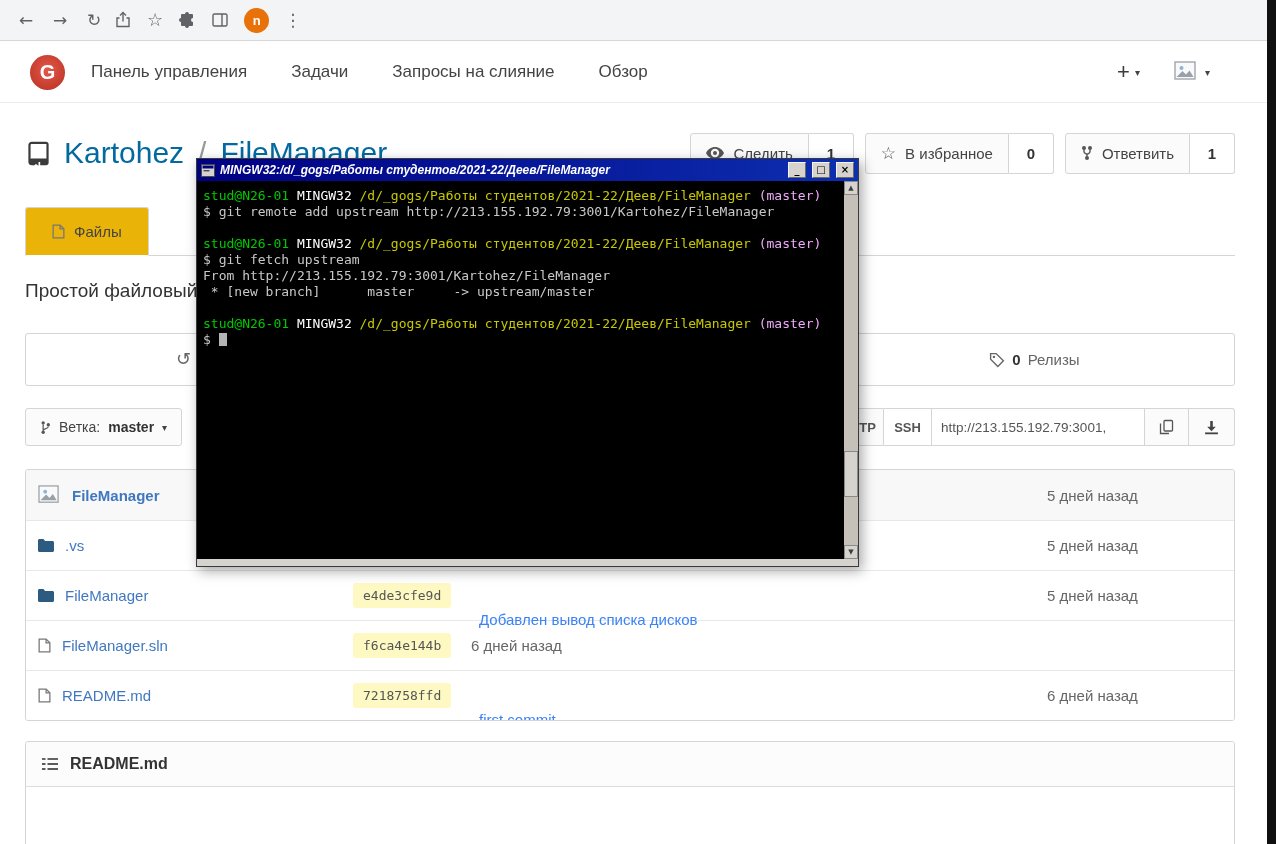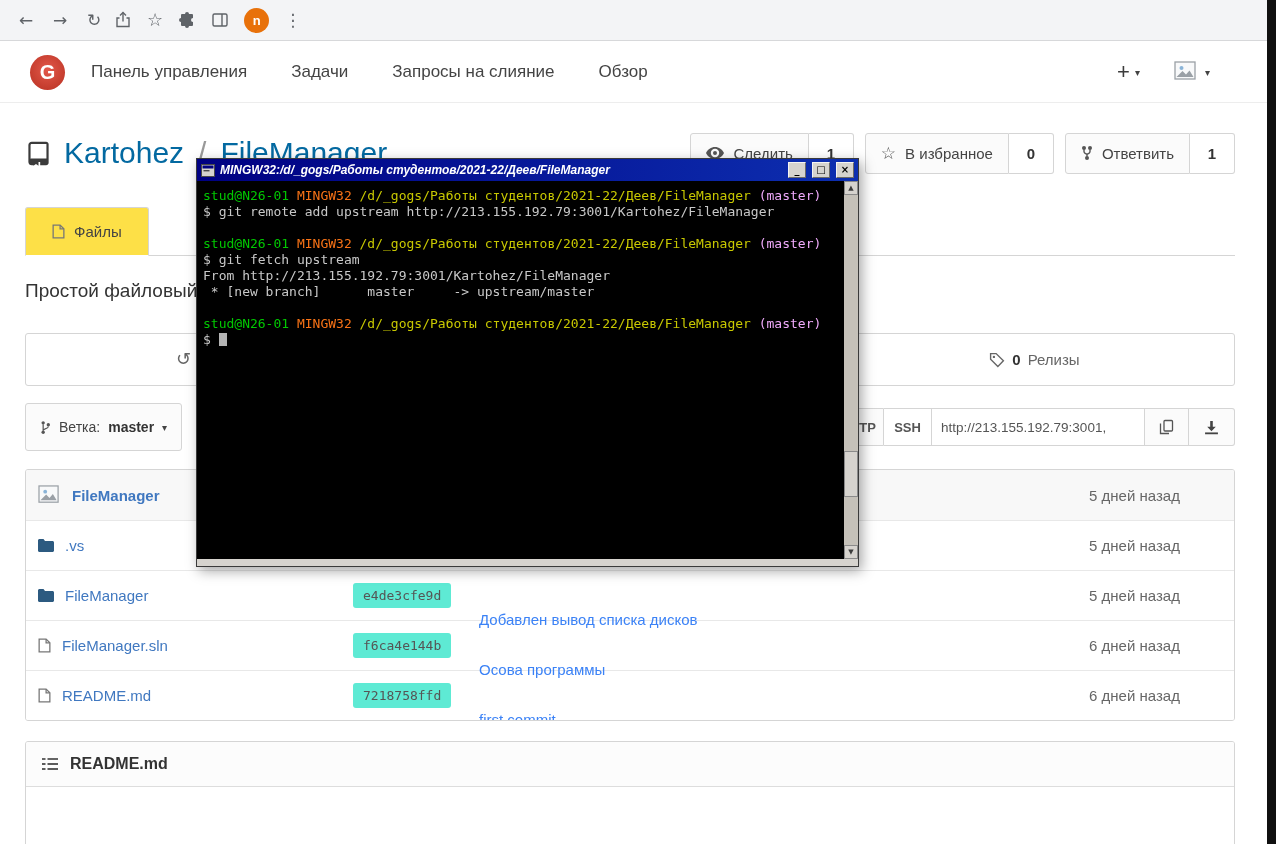--- a/index.html
+++ b/index.html
@@ -46,32 +46,32 @@
   a.repo-name{text-decoration:underline;}
   .repo-slash{color:#999;margin:0 2px;}
   .repo-actions{margin-left:auto;display:flex;gap:11px;justify-content:space-between;}
   .btn-group{display:flex;}
   .gbtn{height:41px;display:flex;align-items:center;gap:9px;padding:0 15px;background:#fbfbfb;
     border:1px solid #d5d5d5;border-radius:3px 0 0 3px;font-size:15px;color:#444;white-space:nowrap;}
   .gcount{height:41px;min-width:45px;display:flex;align-items:center;justify-content:center;
     background:#fff;border:1px solid #d5d5d5;border-left:none;border-radius:0 3px 3px 0;
     font-size:15px;font-weight:700;color:#333;}
   .tabs{margin-top:27px;display:flex;border-bottom:1px solid #d5d5d5;}
-  .tab{display:inline-flex;align-items:center;gap:9px;height:49px;padding:0 26px;background:#fde047;
+  .tab{display:inline-flex;align-items:center;gap:9px;height:49px;padding:0 26px;background:#eab308;
     border:1px solid #d5d5d5;border-bottom:1px solid #fff;margin-bottom:-1px;
     border-radius:3px 3px 0 0;font-size:15px;color:#444;}
   .repo-desc{margin-top:24px;font-size:19px;color:#333;}
   .stats-bar{margin-top:31px;height:53px;border:1px solid #d5d5d5;border-radius:3px;position:relative;}
   .commits-ic{position:absolute;left:150px;top:14px;font-size:18px;color:#666;}
   .stats-div{position:absolute;left:806px;top:0;bottom:0;border-left:1px solid #d5d5d5;}
   .releases-sec{position:absolute;left:807px;top:0;width:403px;height:100%;
     display:flex;align-items:center;justify-content:center;gap:7px;font-size:15px;color:#666;text-decoration:none;}
   .releases-sec b{color:#333;font-size:15px;}
   .branch-row{margin-top:21px;height:40px;display:flex;align-items:center;justify-content:space-between;}
-  .branch-btn{height:48px;display:flex;align-items:center;gap:8px;padding:6px 14px;background:#fbfbfb;
+  .branch-btn{height:38px;display:flex;align-items:center;gap:8px;padding:6px 14px;background:#fbfbfb;
     border:1px solid #d5d5d5;border-radius:3px;font-size:14px;color:#444;}
   .branch-btn b{color:#333;}
   .clone-group{display:flex;height:38px;}
   .cg-btn{display:flex;align-items:center;justify-content:center;background:#fbfbfb;
     border:1px solid #d5d5d5;border-left:none;font-size:13px;font-weight:700;color:#555;}
   .cg-http{width:50px;border-left:1px solid #d5d5d5;border-radius:3px 0 0 3px;}
   .cg-ssh{width:48px;background:#fff;}
   .clone-input{width:213px;border:1px solid #d5d5d5;border-left:none;padding:0 9px;font-size:13.5px;
     color:#555;background:#fff;outline:none;font-family:"Liberation Sans",sans-serif;}
   .cg-copy{width:44px;}
@@ -79,24 +79,24 @@
 
   
   .files-table{margin-top:22px;border:1px solid #d5d5d5;border-radius:3px;overflow:hidden;}
   .file-row{display:flex;align-items:center;height:50px;background:#fff;border-top:1px solid #e8e8e8;
     font-size:15px;padding:0 12px;}
   .file-row.header-row{background:#f8f8f8;border-top:none;}
   .cell-name{width:315px;display:flex;align-items:center;gap:11px;flex:none;}
   .cell-name a{color:#4078c0;text-decoration:none;}
   .bold{font-weight:700;}
   .cell-hash{width:118px;flex:none;}
-  .hash-badge{display:inline-block;background:#5eead4;border-radius:3px;padding:5px 10px;
+  .hash-badge{display:inline-block;background:#fef9c3;border-radius:3px;padding:5px 10px;
     font-family:"DejaVu Sans Mono",monospace;font-size:13px;color:#555;text-decoration:none;}
   .cell-msg{flex:1;color:#3b82f6;padding-left:8px;white-space:nowrap;overflow:hidden;margin-top:48px;}
-  .cell-age{width:175px;flex:none;text-align:center;color:#666;}
+  .cell-age{width:175px;flex:none;text-align:left;color:#666;}
 
   
   .readme-box{margin-top:20px;border:1px solid #d5d5d5;border-radius:3px;overflow:hidden;}
   .readme-header{height:45px;display:flex;align-items:center;gap:11px;padding:0 15px;
     background:#fcfcfc;border-bottom:1px solid #ddd;font-size:16px;color:#333;}
   .readme-body{height:75px;background:#fff;}
 
   
   .terminal{position:absolute;left:196px;top:158px;width:663px;height:409px;z-index:50;
     background:#000;border:1px solid #3a3a3a;box-shadow:3px 4px 12px rgba(0,0,0,.35);}
@@ -104,21 +104,21 @@
     display:flex;align-items:center;padding:0 4px;gap:5px;}
   .term-title{color:#fff;font-size:12px;font-weight:700;flex:1;white-space:nowrap;overflow:hidden;font-style:italic;}
   .tbtn{width:18px;height:16px;flex:none;background:#d6d3ce;border:1px solid;
     border-color:#f5f4f2 #6c6a67 #6c6a67 #f5f4f2;color:#000;font-size:10px;line-height:13px;
     text-align:center;font-weight:700;font-family:"DejaVu Sans",sans-serif;margin-left:1px;}
   .term-body{position:absolute;top:22px;left:0;right:14px;bottom:7px;background:#000;
     padding:7px 6px;font-family:"DejaVu Sans Mono",monospace;font-size:13px;line-height:16px;
     white-space:pre;overflow:hidden;}
   .tline{min-height:16px;}
   .seg-green{color:#00c800;}
-  .seg-magenta{color:#f97316;}
+  .seg-magenta{color:#ffffff;}
   .seg-yellow{color:#c8c800;}
   .seg-cyan{color:#f0abfc;}
   .seg-fg{color:#c8c8c8;}
   .cursor{display:inline-block;width:8px;height:13px;background:#b4b4b4;vertical-align:-2px;}
   .term-scroll{position:absolute;top:22px;right:0;width:14px;bottom:7px;background:#c5c1b9;}
   .sarrow{position:absolute;left:0;width:14px;height:14px;background:#d6d3ce;border:1px solid #8a8a8a;
     font-size:7px;line-height:12px;text-align:center;color:#3c3c3c;font-family:"DejaVu Sans",sans-serif;}
   .sarrow.up{top:0;}
   .sarrow.down{bottom:0;}
   .sthumb{position:absolute;left:0;bottom:62px;width:14px;height:46px;background:#d6d3ce;border:1px solid #8a8a8a;}
@@ -320,21 +320,20 @@
 
       <div class="file-row">
         <span class="cell-name">
           <svg class="ic" width="13" height="15" viewBox="0 0 12 14" fill="none" stroke="#777" stroke-width="1.2">
             <path d="M1 1h6.5L11 4.5V13H1z"></path>
               <path d="M7.5 1v3.5H11"></path>
           </svg>
           <a href="#">FileManager.sln</a>
         </span>
         <span class="cell-hash"><a href="#" class="hash-badge">f6ca4e144b</a></span>
-        <span class="cell-msg">Осова программы</span>
         <span class="cell-age">6 дней назад</span>
       </div>
 
       <div class="file-row">
         <span class="cell-name">
           <svg class="ic" width="13" height="15" viewBox="0 0 12 14" fill="none" stroke="#777" stroke-width="1.2">
             <path d="M1 1h6.5L11 4.5V13H1z"></path>
               <path d="M7.5 1v3.5H11"></path>
           </svg>
           <a href="#">README.md</a>

